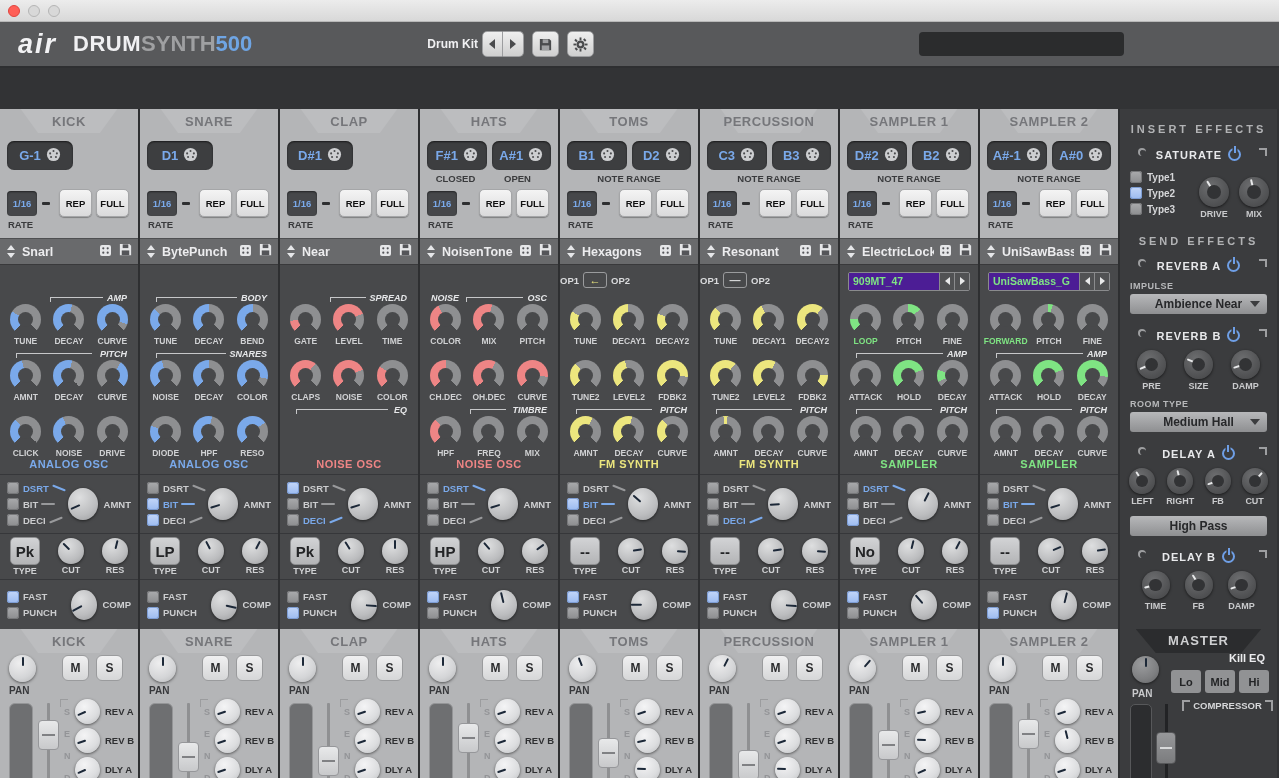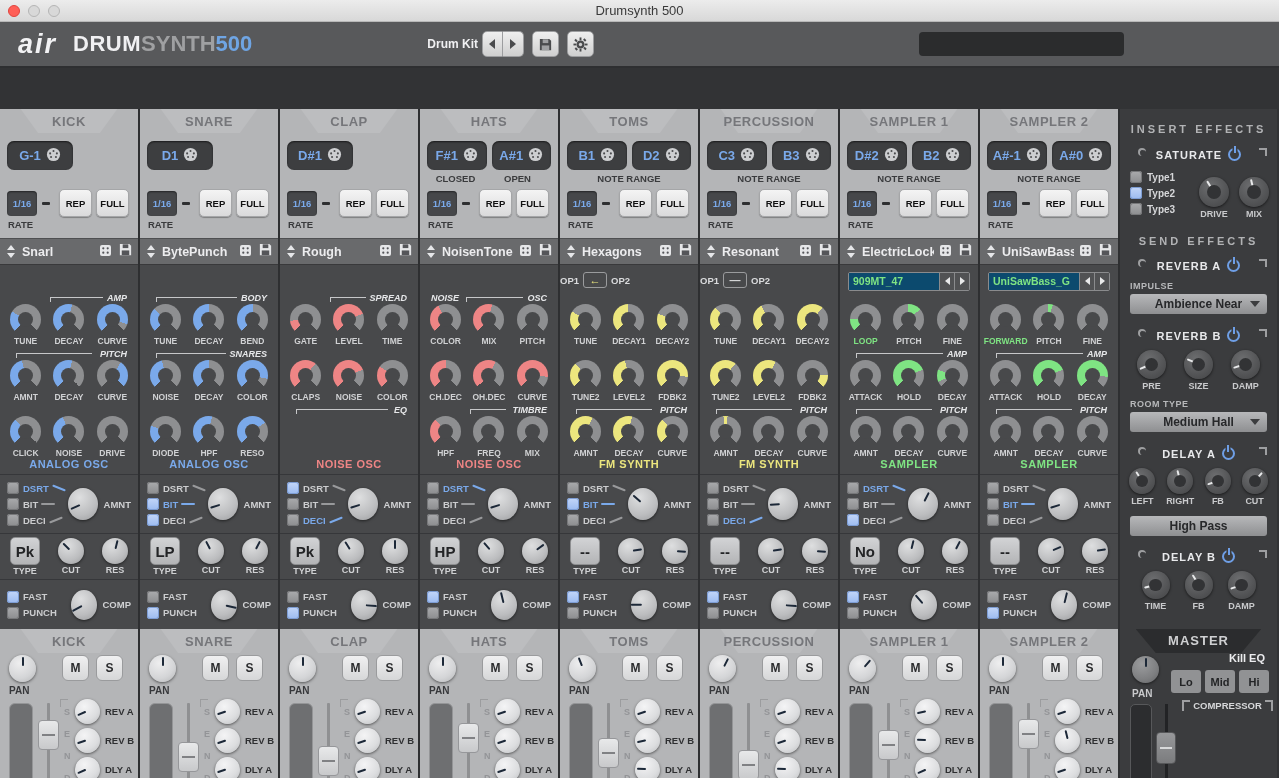--- a/index.html
+++ b/index.html
@@ -61,21 +61,21 @@
   .tri-dn { width:0;height:0;border-left:4px solid transparent;border-right:4px solid transparent;border-top:5px solid #e6e7e9; }
   .p-name { flex:1; color:#ececee; font-size:12.5px; font-weight:700; margin-left:4px; white-space:nowrap; overflow:hidden; }
   .pico { width:17px; height:17px; margin-left:3px; display:flex; align-items:center; justify-content:center; }
 
   
   .s-engine { height:209px; background:#48494b; position:relative; padding-top:3px; }
   .e-head { height:24px; display:flex; align-items:center; }
   .op-lab { color:#dadbdd; font-size:9.5px; font-weight:800; }
   .op-box { width:24px; height:16px; border:1px solid #9a9b9d; border-radius:3px; margin:0 4px; display:flex; align-items:center; justify-content:center; font-size:11px; font-weight:800; }
   .smp-row { margin:2px 8px 0; height:19px; border:1px solid #8a8b8d; border-radius:2px; display:flex; width:124px; }
-  .smp-name { flex:1; background:#0c4a6e; color:#7fe483; font-size:10.5px; font-weight:800; padding:2px 8px 0 4px; white-space:nowrap; overflow:hidden; }
+  .smp-name { flex:1; background:#4c1d95; color:#7fe483; font-size:10.5px; font-weight:800; padding:2px 8px 0 4px; white-space:nowrap; overflow:hidden; }
   .smp-btn { width:15px; background:#515254; border-left:1px solid #8a8b8d; display:flex; align-items:center; justify-content:center; }
   .tri-l { width:0;height:0;border-top:4px solid transparent;border-bottom:4px solid transparent;border-right:5px solid #e8e9ea; }
   .tri-r { width:0;height:0;border-top:4px solid transparent;border-bottom:4px solid transparent;border-left:5px solid #e8e9ea; }
   .erow { height:56px; }
   .gline { height:12px; margin:0 11px; position:relative; }
   .glab { position:absolute; right:0; top:1px; font-size:9px; font-style:italic; font-weight:800; color:#e6e7e9; }
   .glab.left { left:0; right:auto; }
   .gbar { position:absolute; top:5px; height:5px; border-top:1px solid #c6c7c9; border-left:1px solid #c6c7c9; }
   .krow { display:flex; justify-content:space-around; padding:0 4px; }
   .kcell { width:42px; display:flex; flex-direction:column; align-items:center; }
@@ -173,21 +173,20 @@
   .mgrid .sb-kcol { width:50%; margin-bottom:4px; }
 </style>
 </head>
 <body>
 
 <div id="app">
   <div class="titlebar">
     <span class="tl red"></span>
     <span class="tl grey"></span>
     <span class="tl grey"></span>
-    <span class="win-title">Drumsynth 500</span>
   </div>
 
   <div class="header">
     <div class="logo">
       <span class="logo-air">air</span>
       <span class="logo-drum">DRUM</span>
       <span class="logo-synth">SYNTH</span>
       <span class="logo-500">500</span>
     </div>
     <span class="kit-label">Drum Kit</span>
@@ -701,21 +700,21 @@
               <button class="sm-btn">REP</button>
               <button class="sm-btn">FULL</button>
             </div>
             <div class="rate-lab">RATE</div>
           </div>
           <div class="s-preset">
             <span class="updown">
               <i class="tri-up"></i>
               <i class="tri-dn"></i>
             </span>
-            <span class="p-name">Rough</span>
+            <span class="p-name">Near</span>
             <span class="pico">
               <span><svg width="16" height="16" viewBox="0 0 16 16">
                   <rect x="2" y="3" width="11" height="11" rx="2" fill="#e6e7e9"></rect>
                   <g fill="#55565a">
                     <circle cx="5.3" cy="6.3" r="1.1"></circle>
                     <circle cx="9.7" cy="6.3" r="1.1"></circle>
                     <circle cx="5.3" cy="10.7" r="1.1"></circle>
                     <circle cx="9.7" cy="10.7" r="1.1"></circle>
                   </g>
                 </svg></span>

